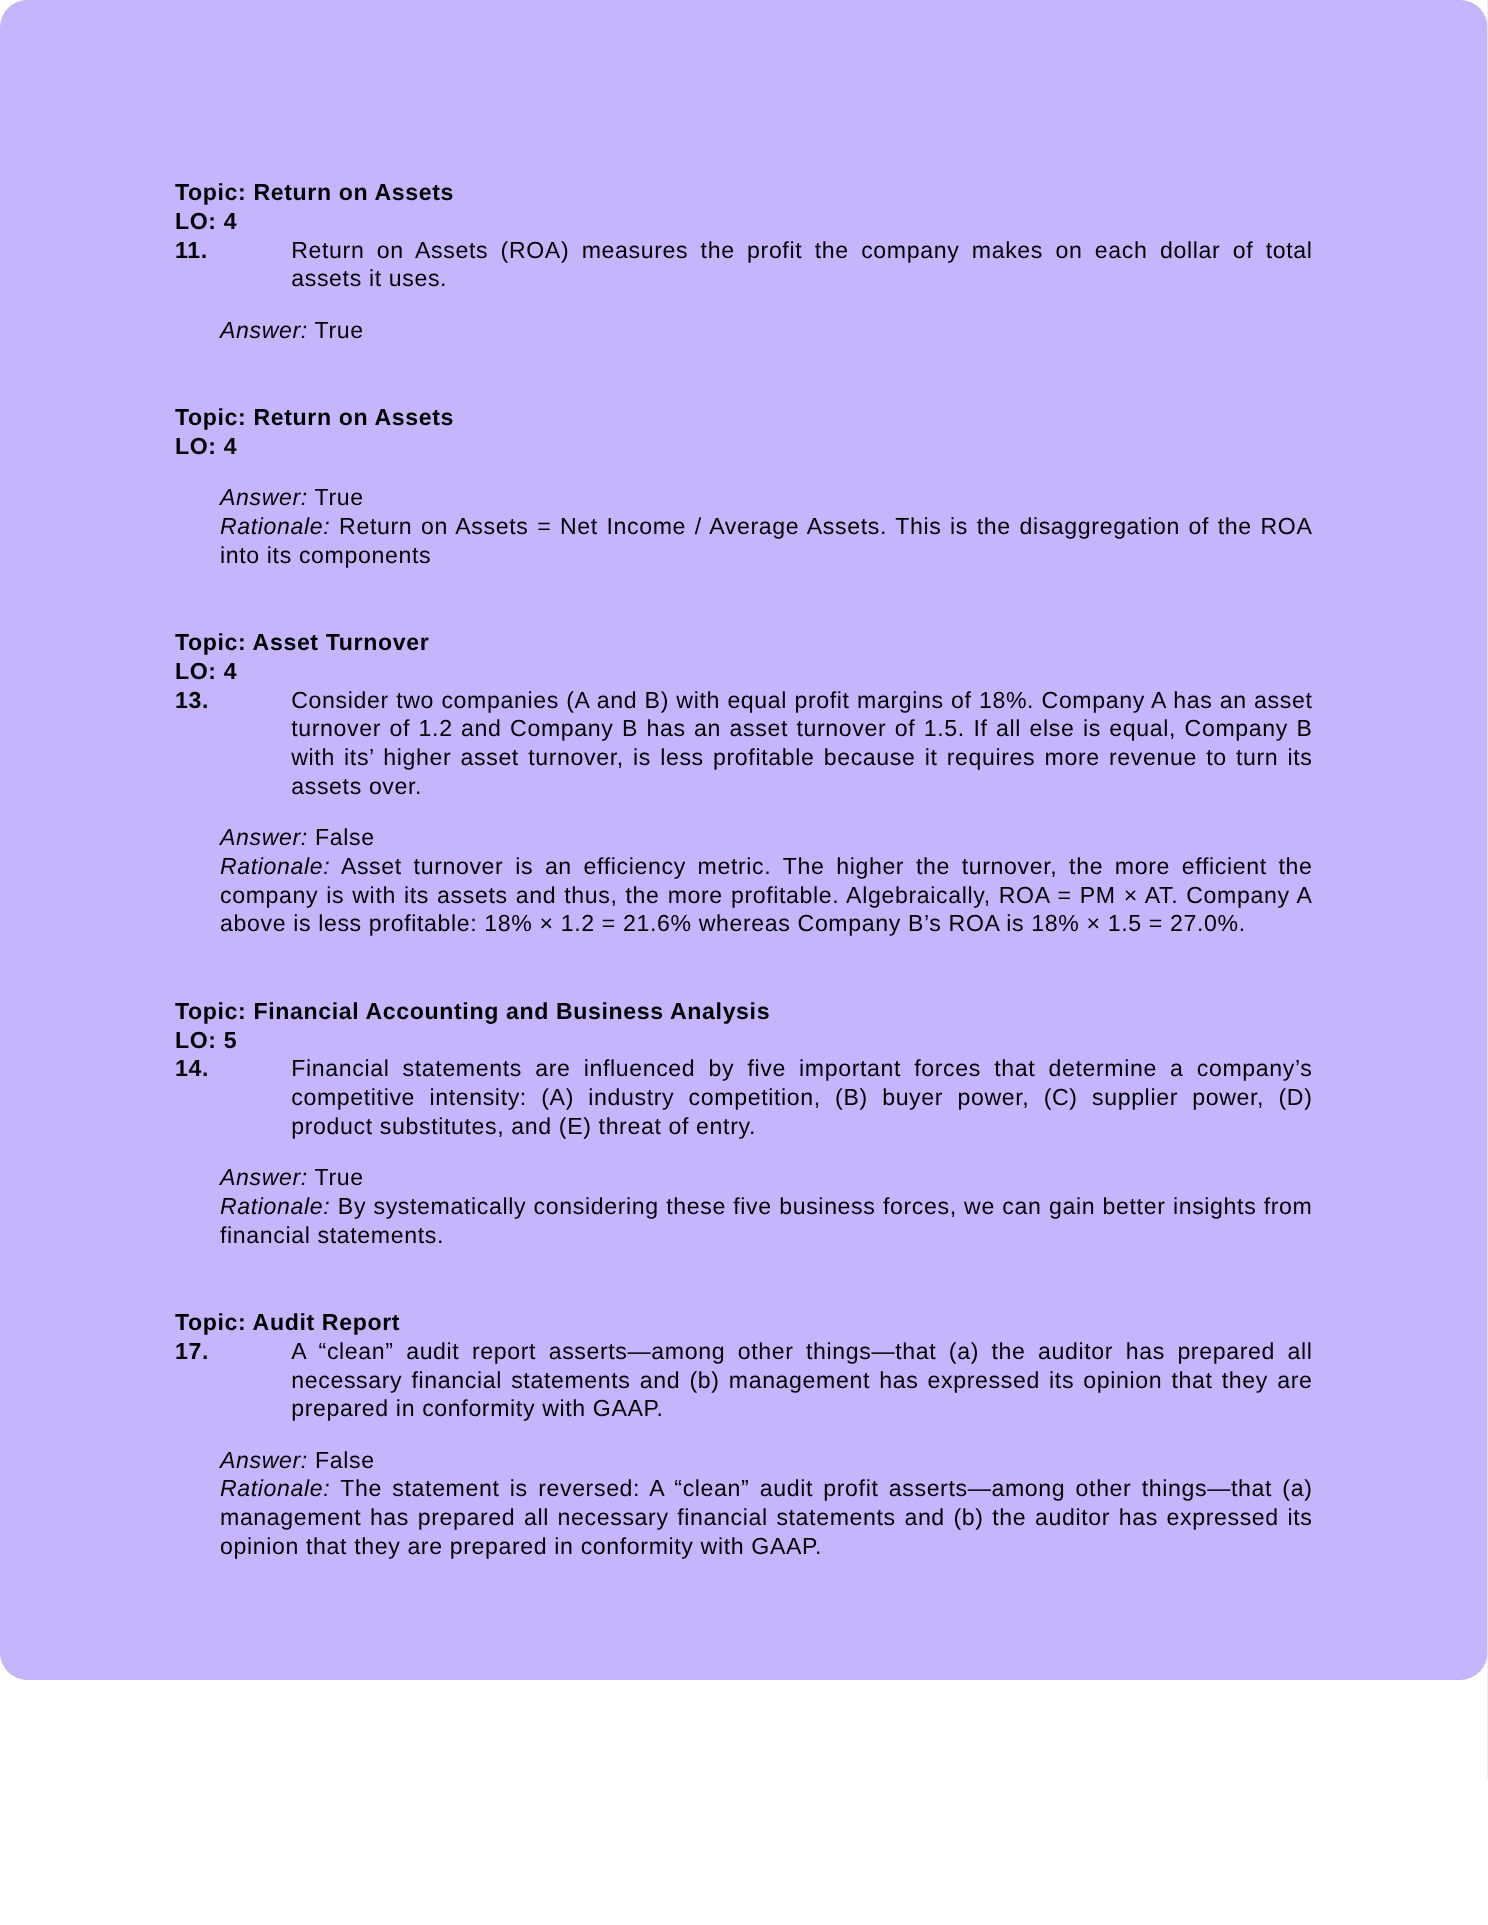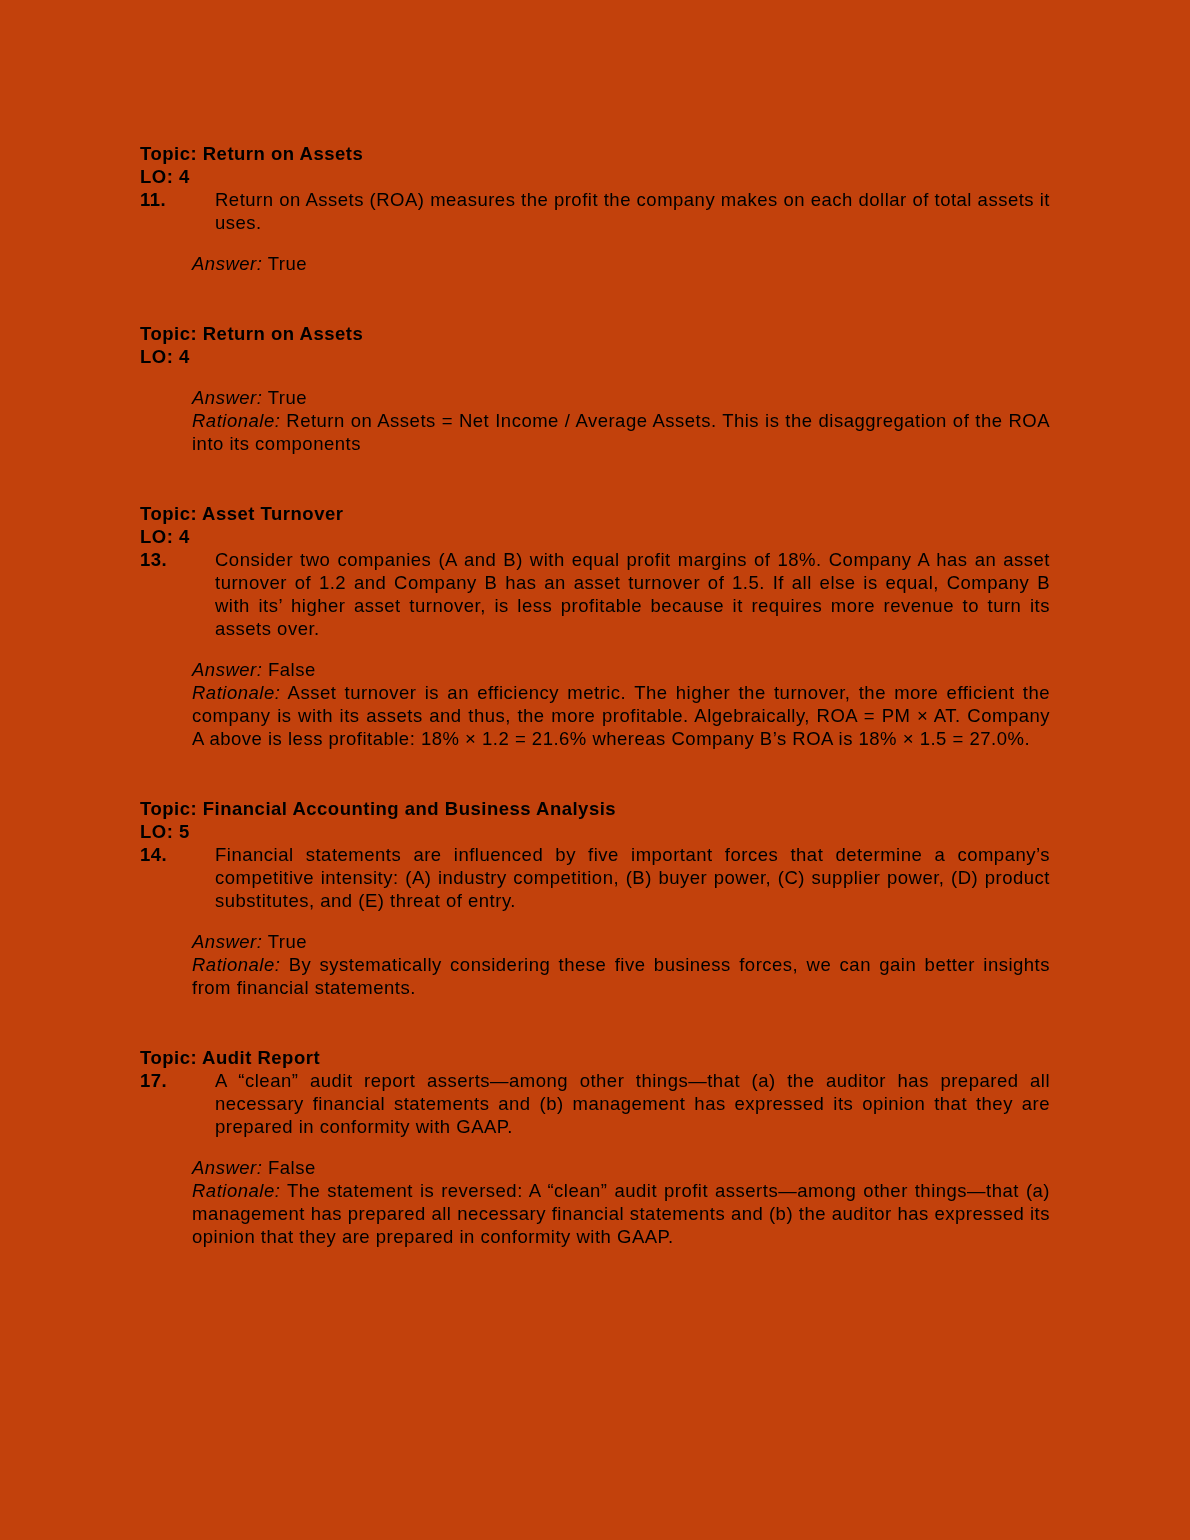--- a/index.html
+++ b/index.html
@@ -8,38 +8,40 @@
     width: 1190px;
     height: 1540px;
     font-family: "Liberation Sans", "DejaVu Sans", sans-serif;
     font-size: 18.5px;
     line-height: 23px;
     letter-spacing: 0.5px;
     color: #000000;
   }
   .page {
     width: 1190px;
-    height: 1540px;
+    height: 1344px;
     padding: 142px 140px 0 140px;
     overflow: hidden;
-    background: #c2410c;
+    background: #c4b5fd;
+    border-radius: 22px;
   }
   .qa-block + .qa-block { margin-top: 47px; }
   .topic-line, .lo-line { font-weight: bold; }
   .qrow { display: flex; align-items: flex-start; gap: 39px; }
   .qnum {
     flex: 0 0 36px;
     width: 36px;
     font-weight: bold;
   }
   .qtext {
     flex: 1 1 auto;
     text-align: justify;
+    margin-left: 18px;
   }
-  .answer-sec { margin-left: 52px; margin-top: 18px; }
+  .answer-sec { margin-left: 36px; margin-top: 18px; }
   .rationale { text-align: justify; }
   .ital { font-style: italic; }
 </style>
 </head>
 <body>
 
 <div class="page">
 
   <section class="qa-block">
     <div class="topic-line">Topic: Return on Assets</div>

